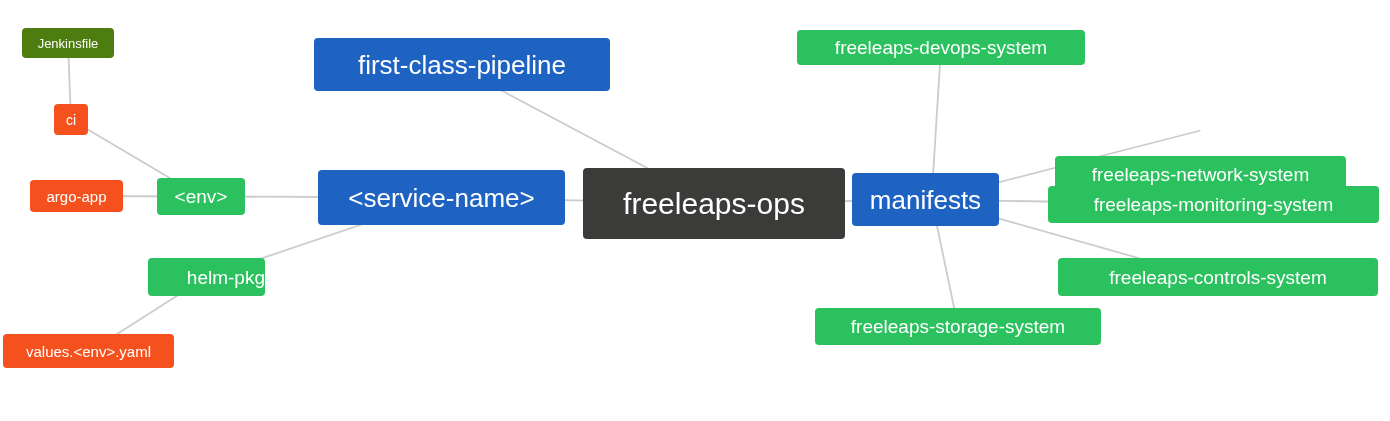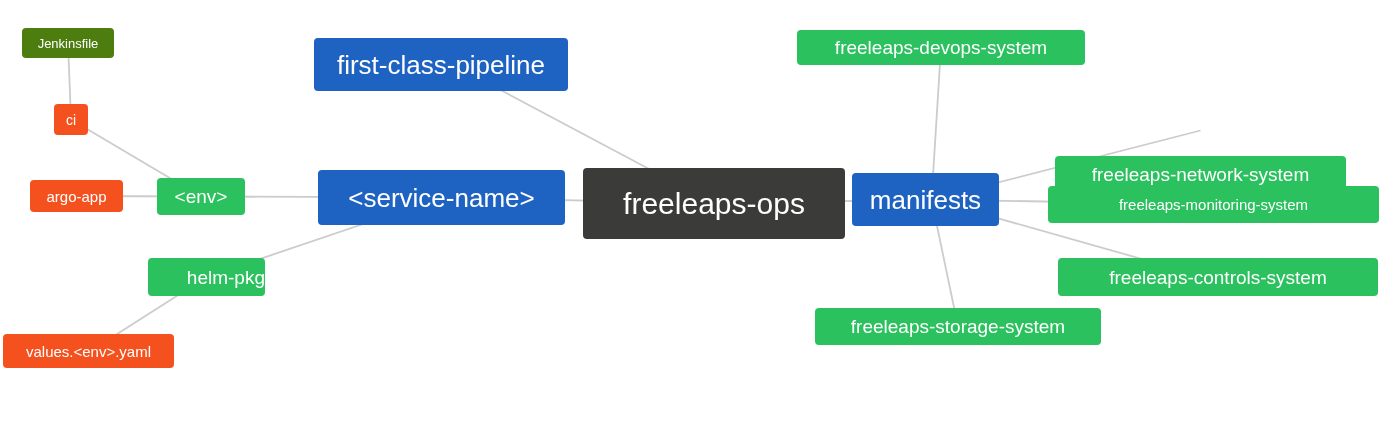--- a/index.html
+++ b/index.html
@@ -67,42 +67,42 @@
     </div>
   <div class="node" style="left: 30px; top: 180px; width: 93px; height: 32px; background: rgb(244, 81, 30); font-size: 15px; color: rgb(255, 255, 255);">
       <span class="node-label">argo-app</span>
     </div>
   <div class="node" style="left: 157px; top: 178px; width: 88px; height: 37px; background: rgb(43, 193, 94); font-size: 19px; color: rgb(255, 255, 255);">
       <span class="node-label">&lt;env&gt;</span>
     </div>
   <div class="node" style="left: 318px; top: 170px; width: 247px; height: 55px; background: rgb(30, 98, 194); font-size: 26px; color: rgb(255, 255, 255);">
       <span class="node-label">&lt;service-name&gt;</span>
     </div>
-  <div class="node" style="left: 314px; top: 38px; width: 254px; height: 53px; background: rgb(30, 98, 194); font-size: 26px; color: rgb(255, 255, 255);">
+  <div class="node" style="left: 314px; top: 38px; width: 296px; height: 53px; background: rgb(30, 98, 194); font-size: 26px; color: rgb(255, 255, 255);">
       <span class="node-label">first-class-pipeline</span>
     </div>
   <div class="node" style="left: 583px; top: 168px; width: 262px; height: 71px; background: rgb(59, 59, 57); font-size: 30px; color: rgb(255, 255, 255);">
       <span class="node-label">freeleaps-ops</span>
     </div>
   <div class="node" style="left: 148px; top: 258px; width: 117px; height: 38px; background: rgb(43, 193, 94); font-size: 19px; color: rgb(255, 255, 255); justify-content: flex-end;">
       <span class="node-label">helm-pkg</span>
     </div>
   <div class="node" style="left: 3px; top: 334px; width: 171px; height: 34px; background: rgb(244, 81, 30); font-size: 15px; color: rgb(255, 255, 255);">
       <span class="node-label">values.&lt;env&gt;.yaml</span>
     </div>
   <div class="node" style="left: 852px; top: 173px; width: 147px; height: 53px; background: rgb(30, 98, 194); font-size: 26px; color: rgb(255, 255, 255);">
       <span class="node-label">manifests</span>
     </div>
   <div class="node" style="left: 797px; top: 30px; width: 288px; height: 35px; background: rgb(43, 193, 94); font-size: 19px; color: rgb(255, 255, 255);">
       <span class="node-label">freeleaps-devops-system</span>
     </div>
   <div class="node" style="left: 1055px; top: 112px; width: 291px; height: 37px; background: rgb(43, 193, 94); font-size: 19px; color: rgb(255, 255, 255); margin-top: 44px;">
       <span class="node-label">freeleaps-network-system</span>
     </div>
-  <div class="node" style="left: 1048px; top: 186px; width: 331px; height: 37px; background: rgb(43, 193, 94); font-size: 15px; color: rgb(255, 255, 255);">
+  <div class="node" style="left: 1048px; top: 186px; width: 331px; height: 37px; background: rgb(43, 193, 94); font-size: 19px; color: rgb(255, 255, 255);">
       <span class="node-label">freeleaps-monitoring-system</span>
     </div>
   <div class="node" style="left: 1058px; top: 258px; width: 320px; height: 38px; background: rgb(43, 193, 94); font-size: 19px; color: rgb(255, 255, 255);">
       <span class="node-label">freeleaps-controls-system</span>
     </div>
   <div class="node" style="left: 815px; top: 308px; width: 286px; height: 37px; background: rgb(43, 193, 94); font-size: 19px; color: rgb(255, 255, 255);">
       <span class="node-label">freeleaps-storage-system</span>
     </div>
 </div>
 

